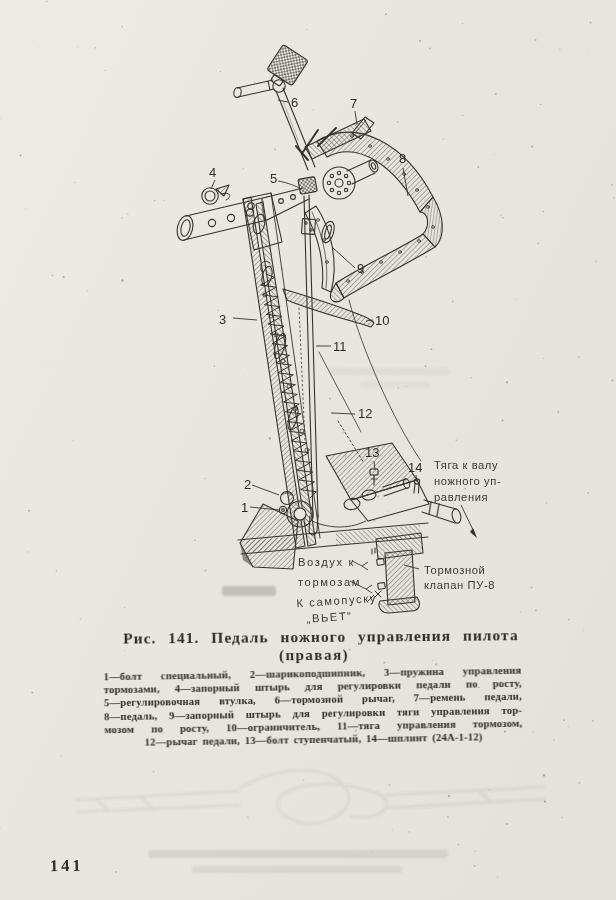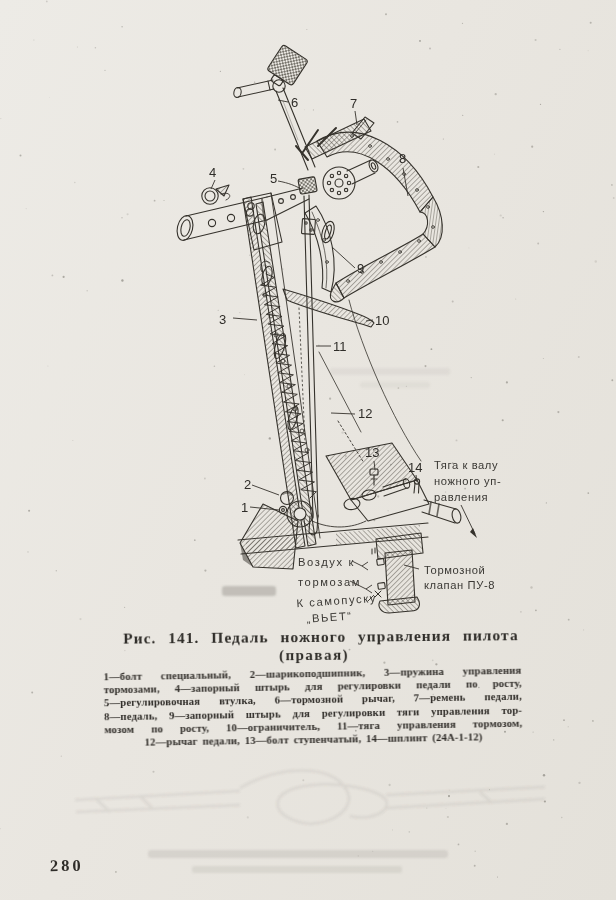--- a/index.html
+++ b/index.html
@@ -461,14 +461,14 @@
 
   <div class="legend">
     <div class="ln">1—болт специальный, 2—шарикоподшипник, 3—пружина управления</div>
     <div class="ln">тормозами, 4—запорный штырь для регулировки педали по росту,</div>
     <div class="ln">5—регулировочная втулка, 6—тормозной рычаг, 7—ремень педали,</div>
     <div class="ln">8—педаль, 9—запорный штырь для регулировки тяги управления тор-</div>
     <div class="ln">мозом по росту, 10—ограничитель, 11—тяга управления тормозом,</div>
     <div class="ln last">12—рычаг педали, 13—болт ступенчатый, 14—шплинт (24А-1-12)</div>
   </div>
 
-  <div class="pageno">280</div>
+  <div class="pageno">141</div>
 </div>
 
 </body></html>

